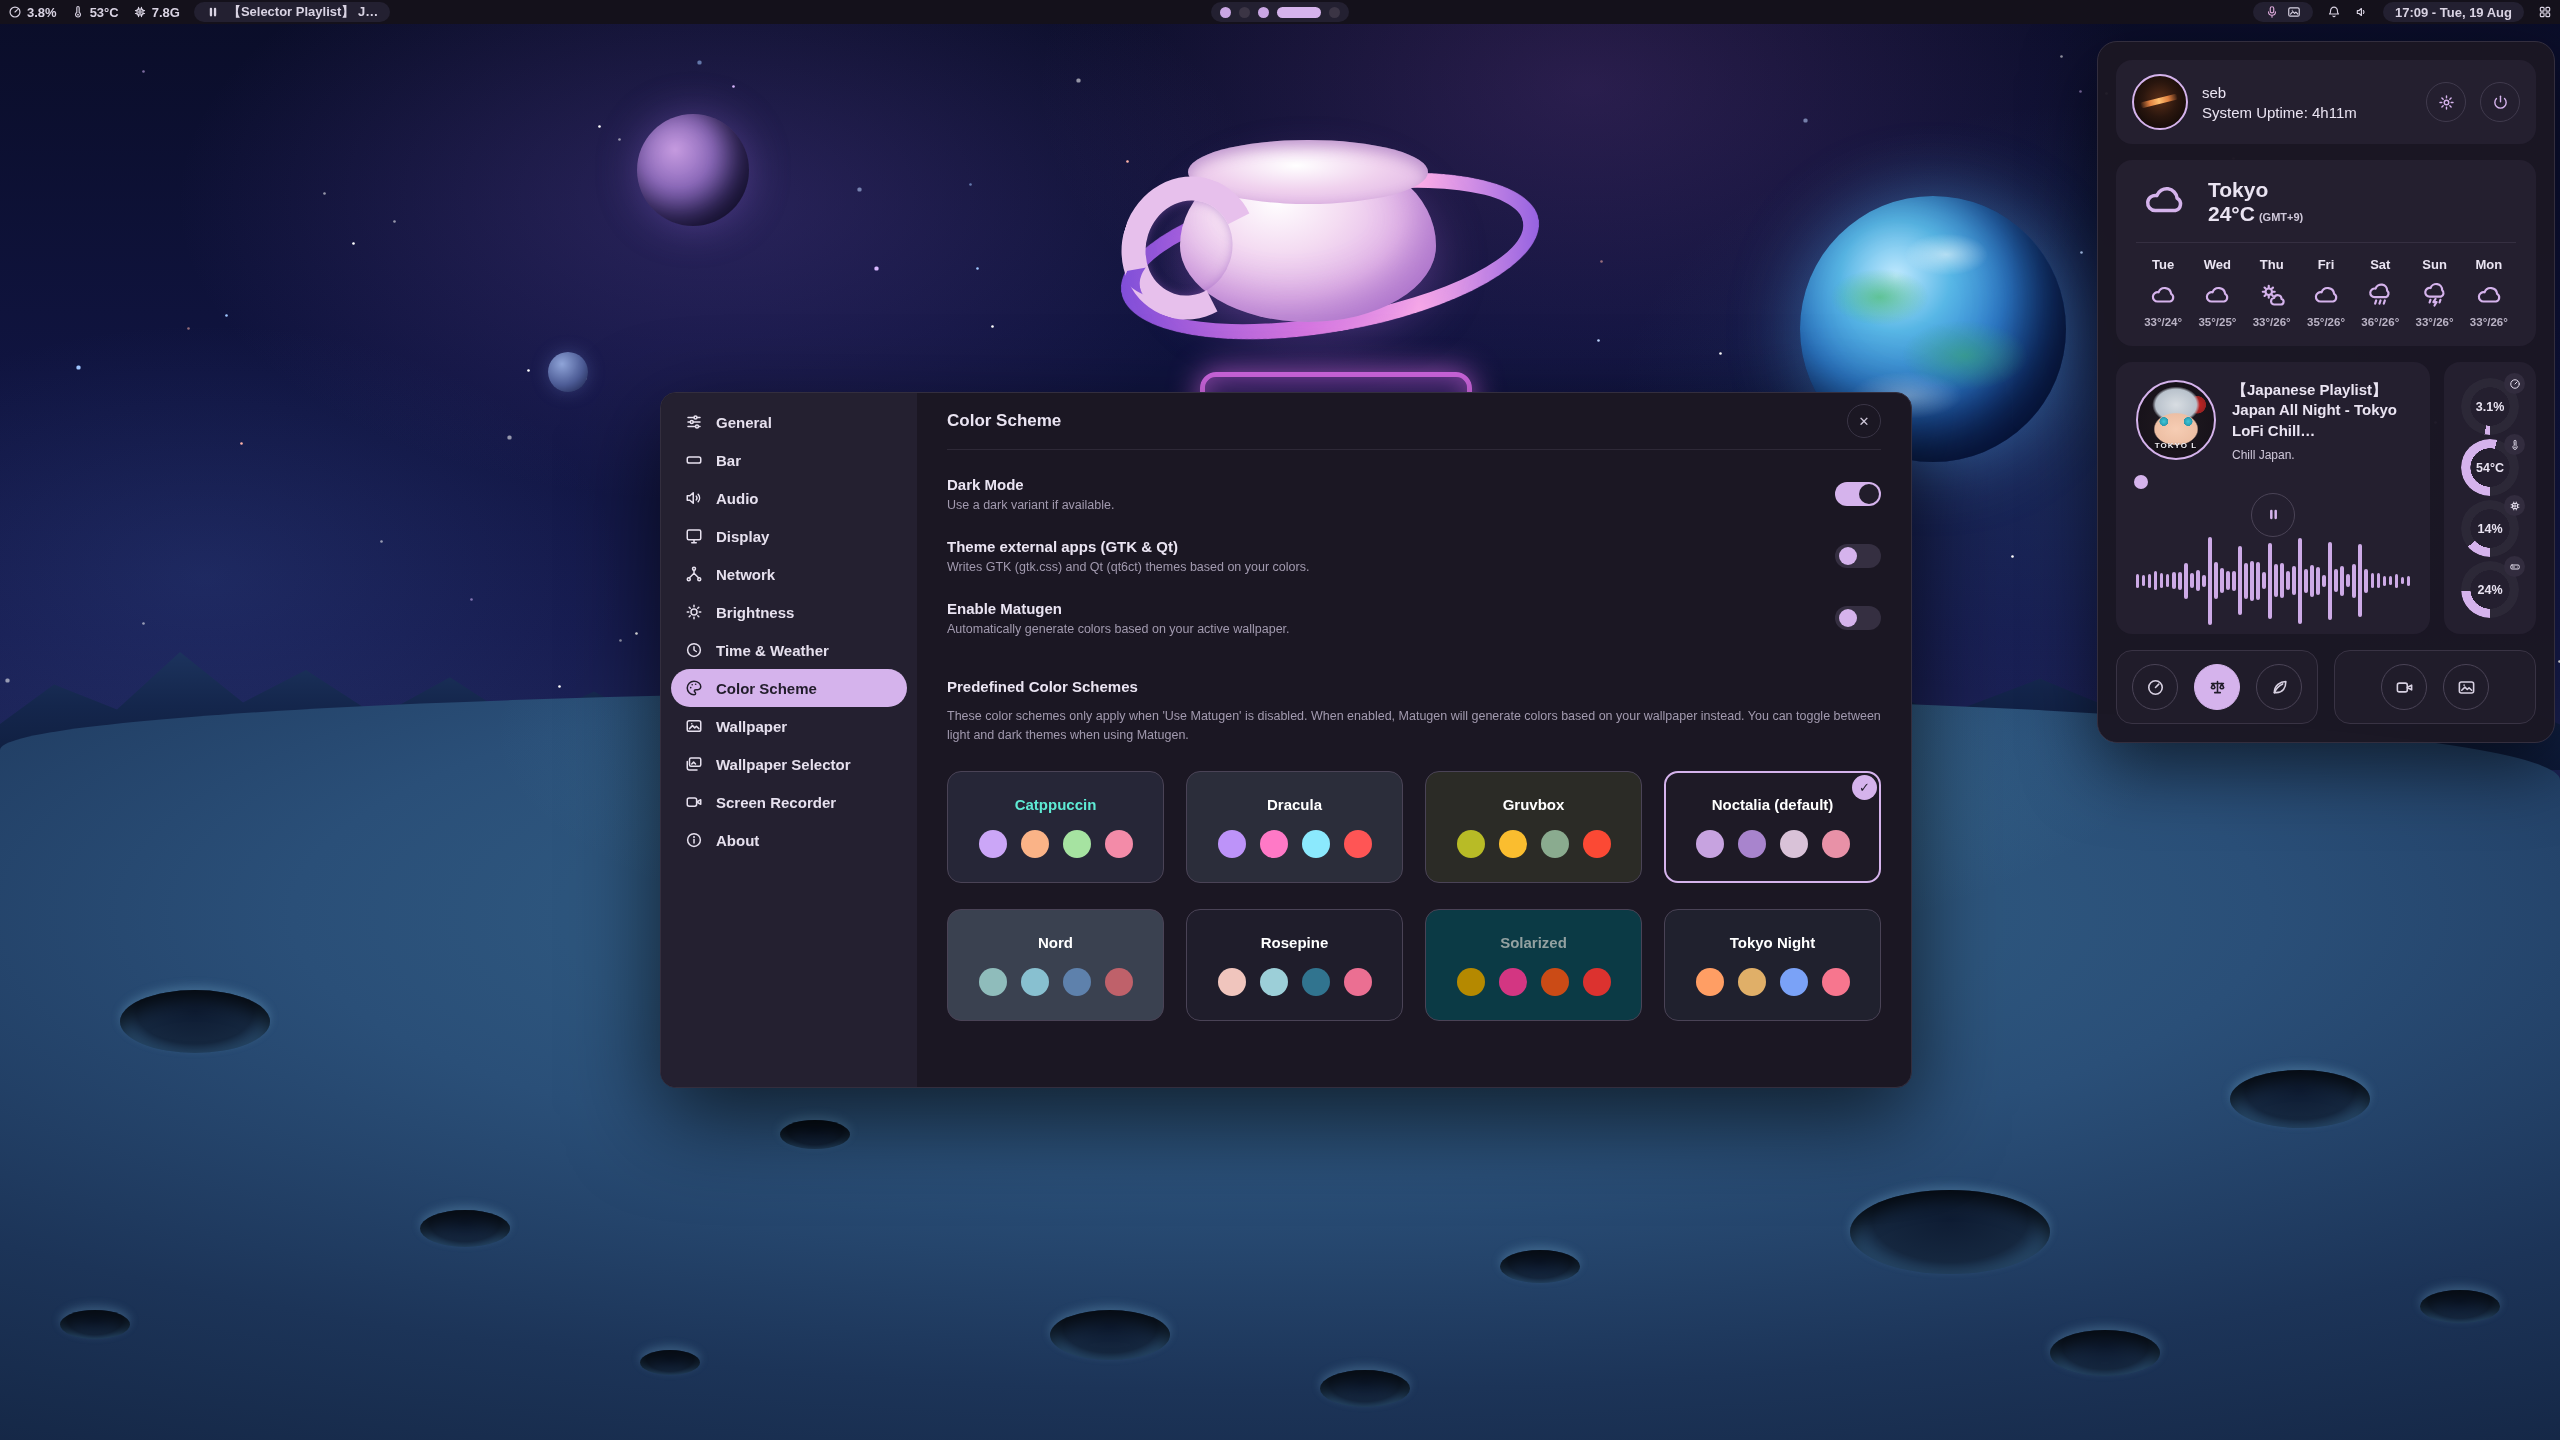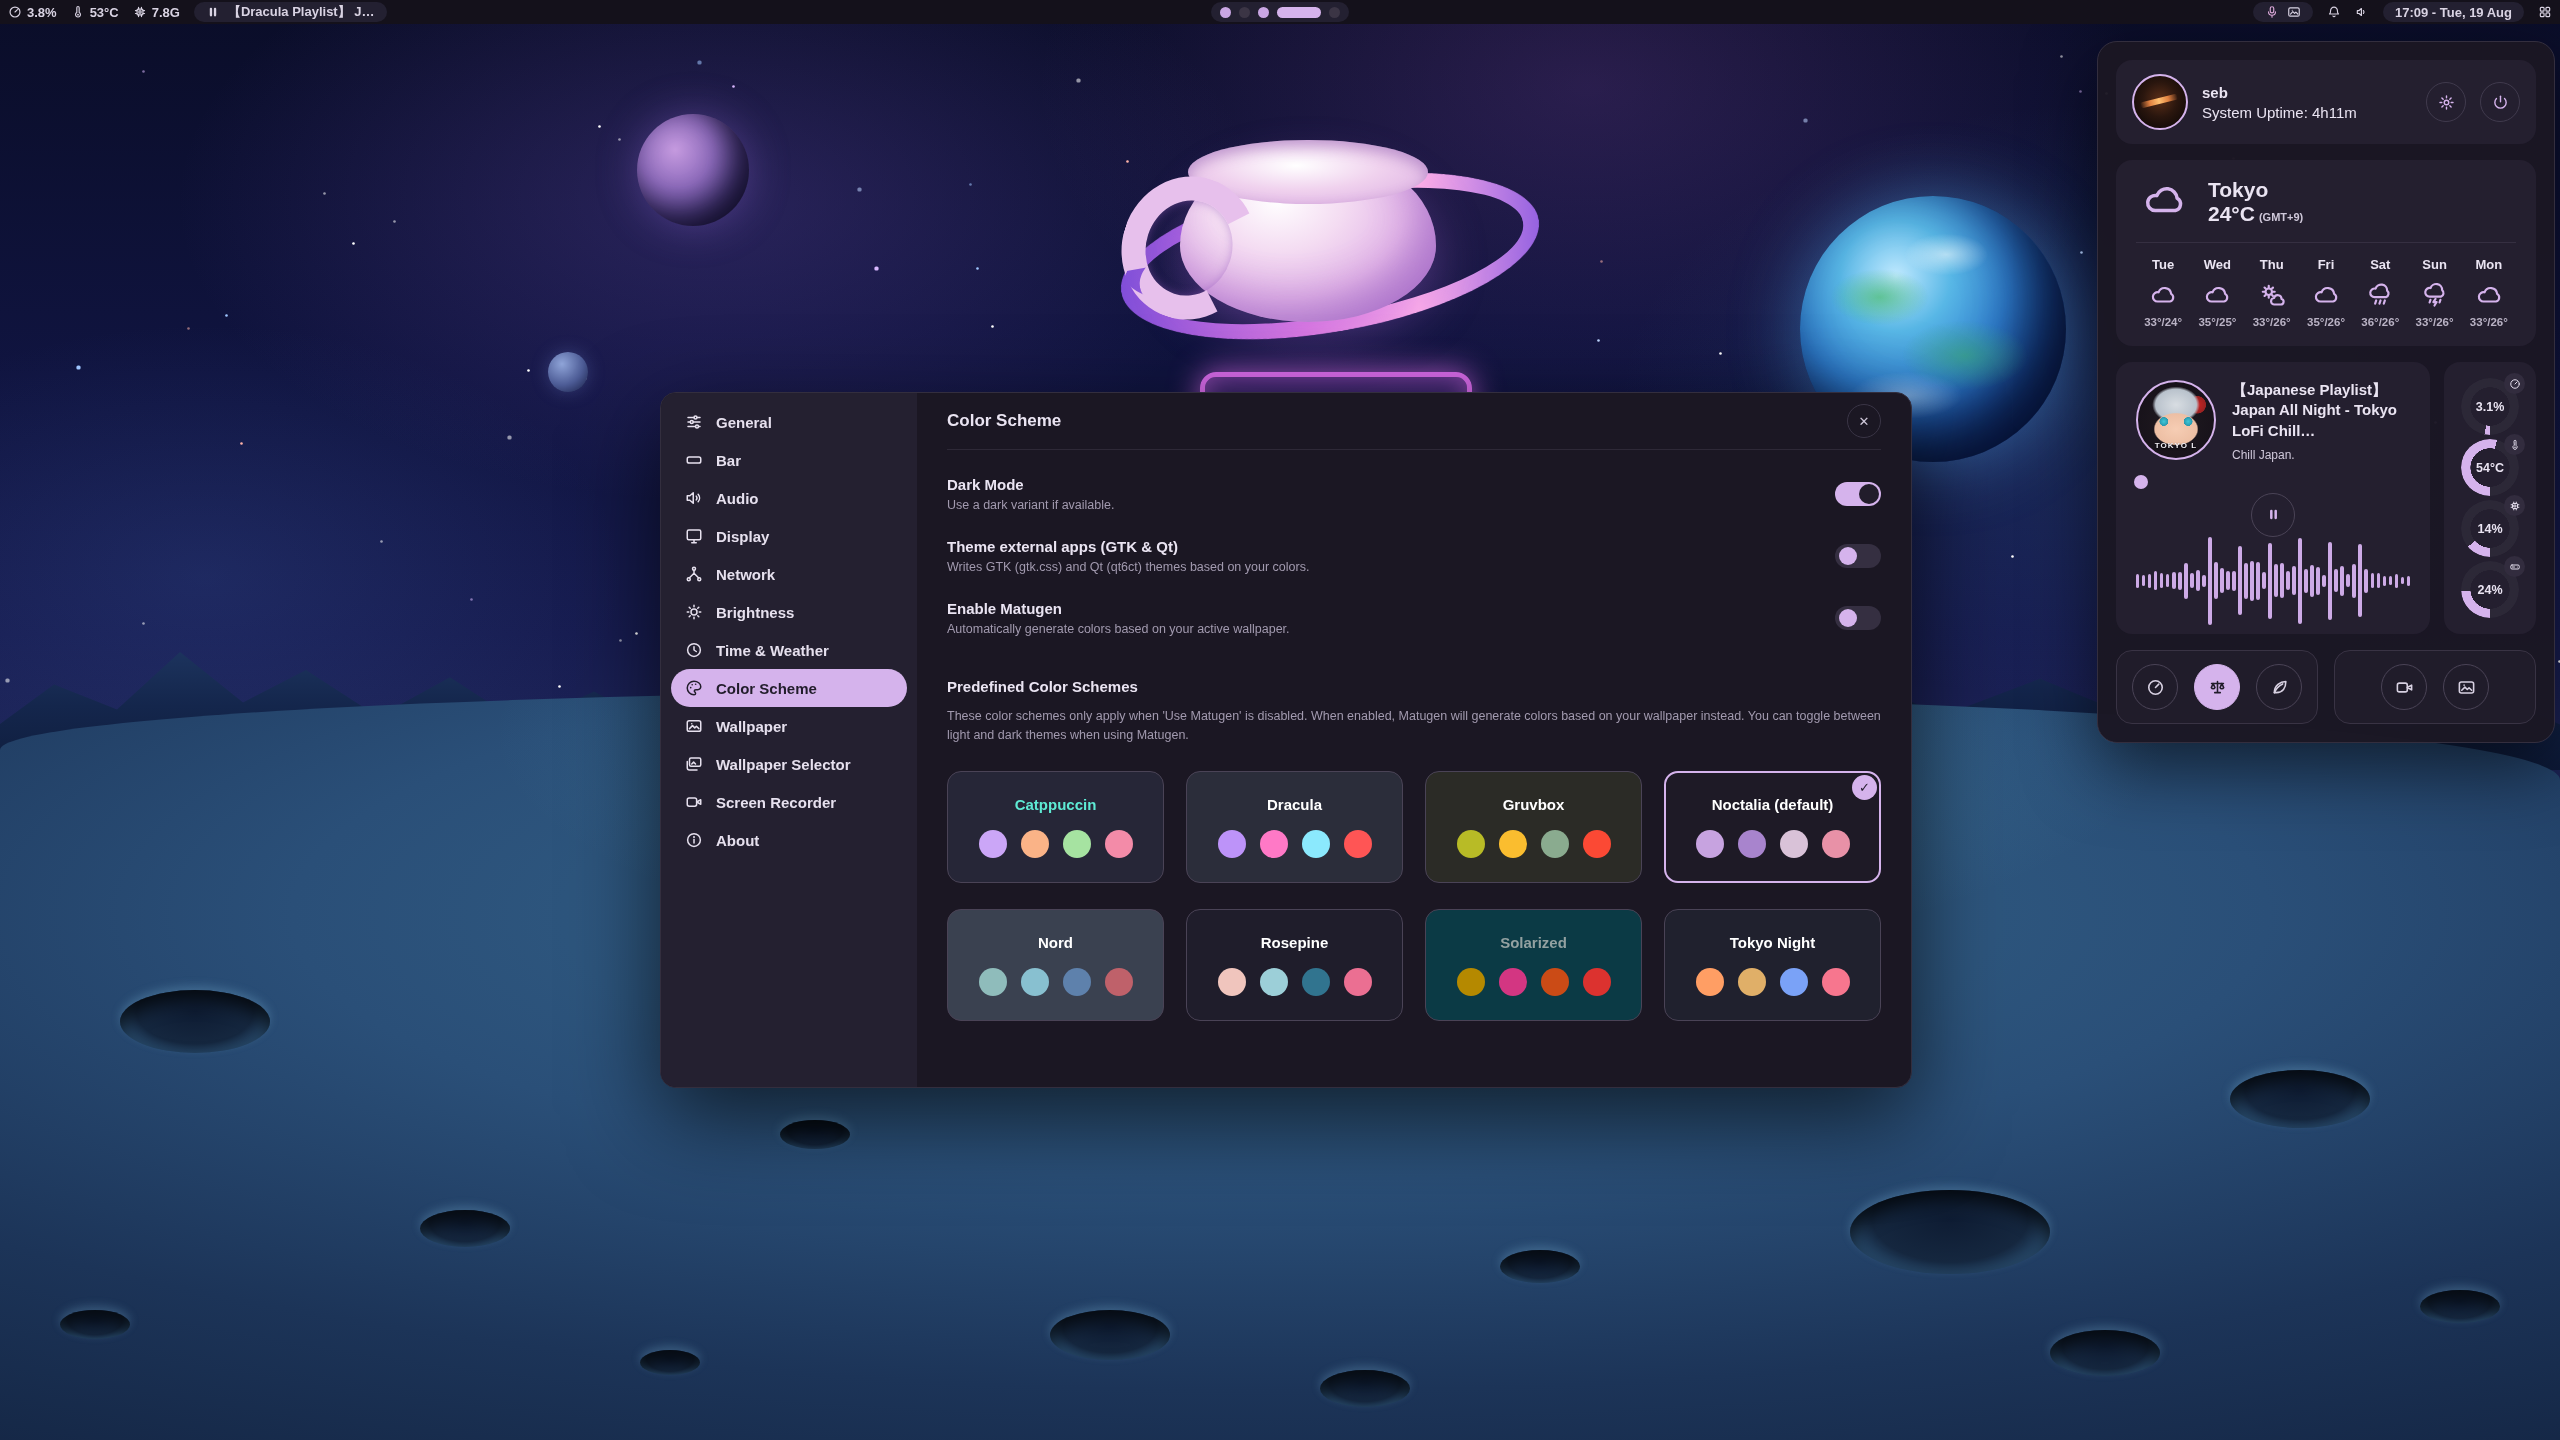--- a/index.html
+++ b/index.html
@@ -134,21 +134,21 @@
     background:rgba(27,23,35,.97);border:1px solid #332e3e;box-shadow:0 24px 70px rgba(0,0,0,.55);
     box-sizing:border-box;padding:18px;z-index:45;color:var(--text);display:flex;flex-direction:column;}
   .p-card{background:var(--card);border-radius:16px;}
   .user-card{height:84px;display:flex;align-items:center;padding:0 16px;gap:14px;box-sizing:border-box;flex:none;}
   .avatar{width:52px;height:52px;border-radius:50%;border:2px solid var(--accent);flex:none;
     background:radial-gradient(circle at 50% 45%, #5a2e18 0%, #2a160e 45%, #120a08 80%),#120a08;
     position:relative;overflow:hidden;}
   .avatar::after{content:"";position:absolute;left:6px;top:22px;width:38px;height:6px;border-radius:3px;
     background:linear-gradient(90deg,transparent,#e08040,#ffc070,#e08040,transparent);transform:rotate(-14deg);}
   .user-meta{flex:1;min-width:0;}
-  .user-name{font-size:15px;font-weight:700;}
+  .user-name{font-size:15px;font-weight:400;}
   .user-uptime{font-size:15px;margin-top:3px;}
   .round-btn{width:38px;height:38px;border-radius:50%;border:1px solid #403a4d;color:var(--accent);
     display:flex;align-items:center;justify-content:center;flex:none;}
   .round-btn svg{width:17px;height:17px;}
   .weather-card{margin-top:16px;padding:18px 20px;box-sizing:border-box;flex:none;}
   .weather-head{display:flex;align-items:center;gap:16px;}
   .weather-head svg{width:56px;height:42px;color:var(--accent);flex:none;}
   .w-city{font-size:21px;font-weight:700;line-height:1.15;}
   .w-temp{font-size:21px;font-weight:700;}
   .w-tz{font-size:11px;font-weight:600;color:#cfc8da;margin-left:4px;}
@@ -268,21 +268,21 @@
      <span>7.8G</span>
    </span>
       </span>
     <div class="tb-pill">
       <span class="tb-icon" id="bar-media-icon">
           <svg viewBox="0 0 24 24" fill="none" stroke="currentColor" stroke-width="2" stroke-linecap="round" stroke-linejoin="round">
             <rect x="6.5" y="4.5" width="4" height="15" rx="1.8" fill="currentColor" stroke="none"></rect>
             <rect x="13.5" y="4.5" width="4" height="15" rx="1.8" fill="currentColor" stroke="none"></rect>
           </svg>
         </span>
-      <span>【Dracula Playlist】 J…</span>
+      <span>【Selector Playlist】 J…</span>
     </div>
   </div>
   <div class="workspaces" id="workspaces">
       <span class="ws-dot occupied"></span>
       <span class="ws-dot empty"></span>
       <span class="ws-dot occupied"></span>
       <span class="ws-dot active"></span>
       <span class="ws-dot empty"></span>
     </div>
   <div class="tb-group">

